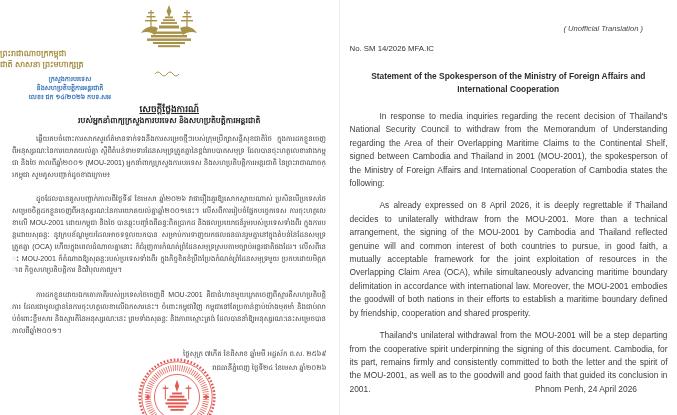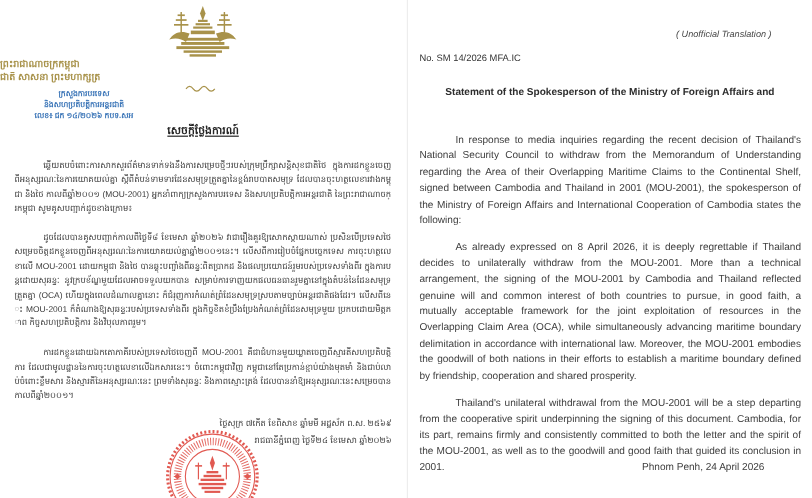--- a/index.html
+++ b/index.html
@@ -95,20 +95,21 @@
     </span>
 
     <div class="ministry-block">
       <div>ក្រសួងការបរទេស</div>
       <div>និងសហប្រតិបត្តិការអន្តរជាតិ</div>
       <div>លេខ៖ ជក ១៤/២០២៦ កបទ.សអ</div>
     </div>
 
     <div class="k-title">
       <div class="l1">សេចក្តីថ្លែងការណ៍</div>
+      <div class="l2">របស់អ្នកនាំពាក្យក្រសួងការបរទេស និងសហប្រតិបត្តិការអន្តរជាតិ</div>
     </div>
 
     <div class="k-body">
       <p class="p1">ឆ្លើយតបចំពោះការសាកសួរព័ត៌មានទាក់ទងនឹងការសម្រេចថ្មីៗរបស់ក្រុមប្រឹក្សាសន្តិសុខជាតិថៃ ក្នុងការដកខ្លួនចេញពីអនុស្សរណៈនៃការយោគយល់គ្នា ស្តីពីតំបន់ទាមទារដែនសមុទ្រត្រួតគ្នានៃខ្ពង់រាបបាតសមុទ្រ ដែលបានចុះហត្ថលេខារវាងកម្ពុជា និងថៃ កាលពីឆ្នាំ២០០១ (MOU-2001) អ្នកនាំពាក្យក្រសួងការបរទេស និងសហប្រតិបត្តិការអន្តរជាតិ នៃព្រះរាជាណាចក្រកម្ពុជា សូមគូសបញ្ជាក់ដូចខាងក្រោម៖</p>
       <p class="p2">ដូចដែលបានគូសបញ្ជាក់កាលពីថ្ងៃទី៨ ខែមេសា ឆ្នាំ២០២៦ វាជារឿងគួរឱ្យសោកស្តាយណាស់ ប្រសិនបើប្រទេសថៃសម្រេចចិត្តដកខ្លួនចេញពីអនុស្សរណៈនៃការយោគយល់គ្នាឆ្នាំ២០០១នេះ។ លើសពីការរៀបចំផ្នែកបច្ចេកទេស ការចុះហត្ថលេខាលើ MOU-2001 ដោយកម្ពុជា និងថៃ បានឆ្លុះបញ្ចាំងពីឆន្ទៈពិតប្រាកដ និងផលប្រយោជន៍រួមរបស់ប្រទេសទាំងពីរ ក្នុងការបន្តដោយសុឆន្ទៈ នូវក្របខ័ណ្ឌមួយដែលអាចទទួលយកបាន សម្រាប់ការទាញយកផលធនធានរួមគ្នានៅក្នុងតំបន់នៃដែនសមុទ្រត្រួតគ្នា (OCA) ហើយក្នុងពេលដំណាលគ្នានោះ ក៏ជំរុញការកំណត់ព្រំដែនសមុទ្រស្របតាមច្បាប់អន្តរជាតិផងដែរ។ លើសពីនេះ MOU-2001 ក៏តំណាងឱ្យសុឆន្ទៈរបស់ប្រទេសទាំងពីរ ក្នុងកិច្ចខិតខំប្រឹងប្រែងកំណត់ព្រំដែនសមុទ្រមួយ ប្រកបដោយមិត្តភាព កិច្ចសហប្រតិបត្តិការ និងវិបុលភាពរួម។</p>
       <p class="p3">ការដកខ្លួនដោយឯកតោភាគីរបស់ប្រទេសថៃចេញពី MOU-2001 គឺជាជំហានមួយឃ្លាតចេញពីស្មារតីសហប្រតិបត្តិការ ដែលជាមូលដ្ឋាននៃការចុះហត្ថលេខាលើឯកសារនេះ។ ចំពោះកម្ពុជាវិញ កម្ពុជានៅតែប្រកាន់ខ្ជាប់យ៉ាងមុតមាំ និងជាប់លាប់ចំពោះខ្លឹមសារ និងស្មារតីនៃអនុស្សរណៈនេះ ព្រមទាំងសុឆន្ទៈ និងភាពស្មោះត្រង់ ដែលបាននាំឱ្យអនុស្សរណៈនេះសម្រេចបានកាលពីឆ្នាំ២០០១។</p>
     </div>
 
     <div class="k-dates">
       <div>ថ្ងៃសុក្រ ៧កើត ខែពិសាខ ឆ្នាំមមី អដ្ឋស័ក ព.ស. ២៥៦៩</div>
@@ -141,20 +142,21 @@
   </div>
 
   <div class="page right">
 
     <div class="unofficial">( Unofficial Translation )</div>
 
     <div class="doc-no">No. SM 14/2026 MFA.IC</div>
 
     <div class="e-title">
       <div>Statement of the Spokesperson of the Ministry of Foreign Affairs and</div>
+      <div>International Cooperation</div>
     </div>
 
     <div class="e-body">
       <p>In response to media inquiries regarding the recent decision of Thailand's National Security Council to withdraw from the Memorandum of Understanding regarding the Area of their Overlapping Maritime Claims to the Continental Shelf, signed between Cambodia and Thailand in 2001 (MOU-2001), the spokesperson of the Ministry of Foreign Affairs and International Cooperation of Cambodia states the following:</p>
       <p>As already expressed on 8 April 2026, it is deeply regrettable if Thailand decides to unilaterally withdraw from the MOU-2001. More than a technical arrangement, the signing of the MOU-2001 by Cambodia and Thailand reflected genuine will and common interest of both countries to pursue, in good faith, a mutually acceptable framework for the joint exploitation of resources in the Overlapping Claim Area (OCA), while simultaneously advancing maritime boundary delimitation in accordance with international law. Moreover, the MOU-2001 embodies the goodwill of both nations in their efforts to establish a maritime boundary defined by friendship, cooperation and shared prosperity.</p>
       <p>Thailand's unilateral withdrawal from the MOU-2001 will be a step departing from the cooperative spirit underpinning the signing of this document. Cambodia, for its part, remains firmly and consistently committed to both the letter and the spirit of the MOU-2001, as well as to the goodwill and good faith that guided its conclusion in 2001.</p>
     </div>
 
     <div class="signoff">Phnom Penh,  24  April 2026</div>
   </div>

